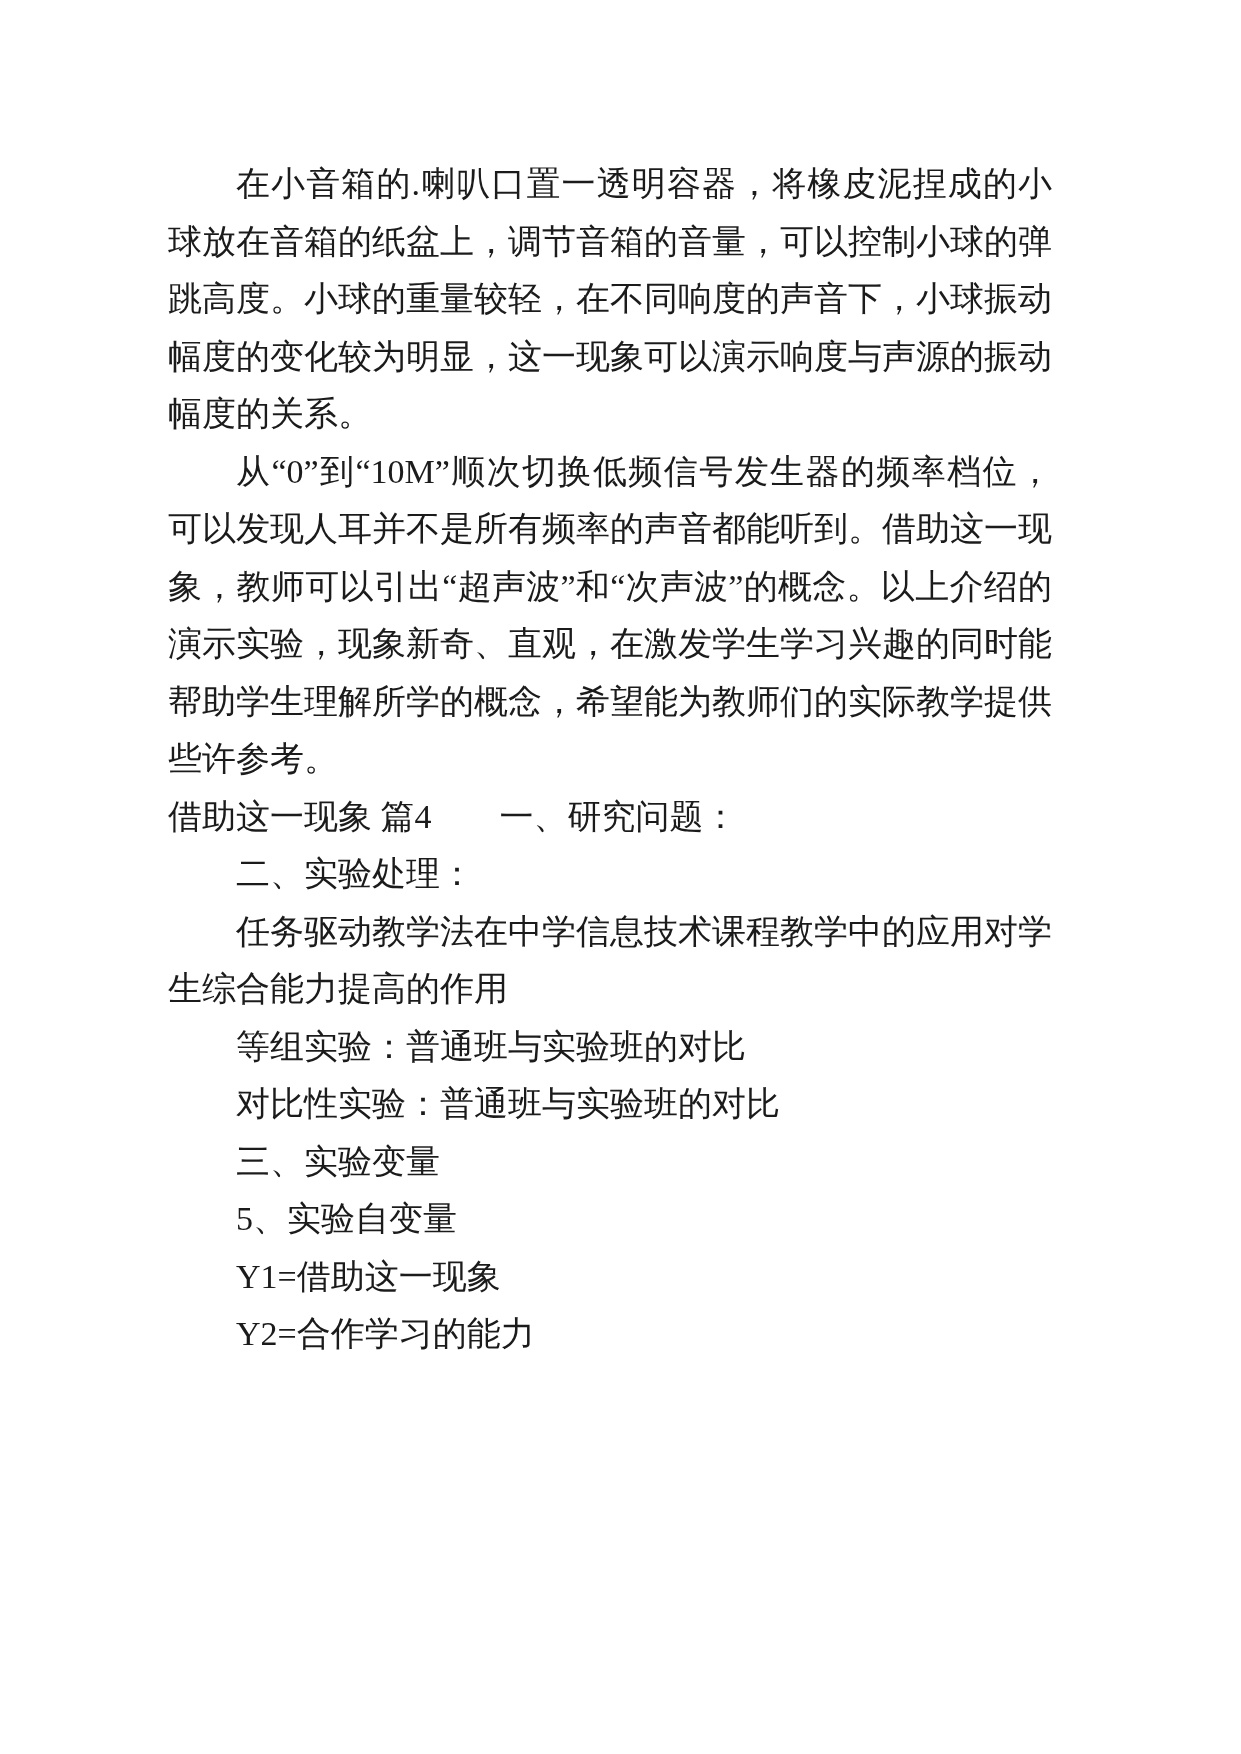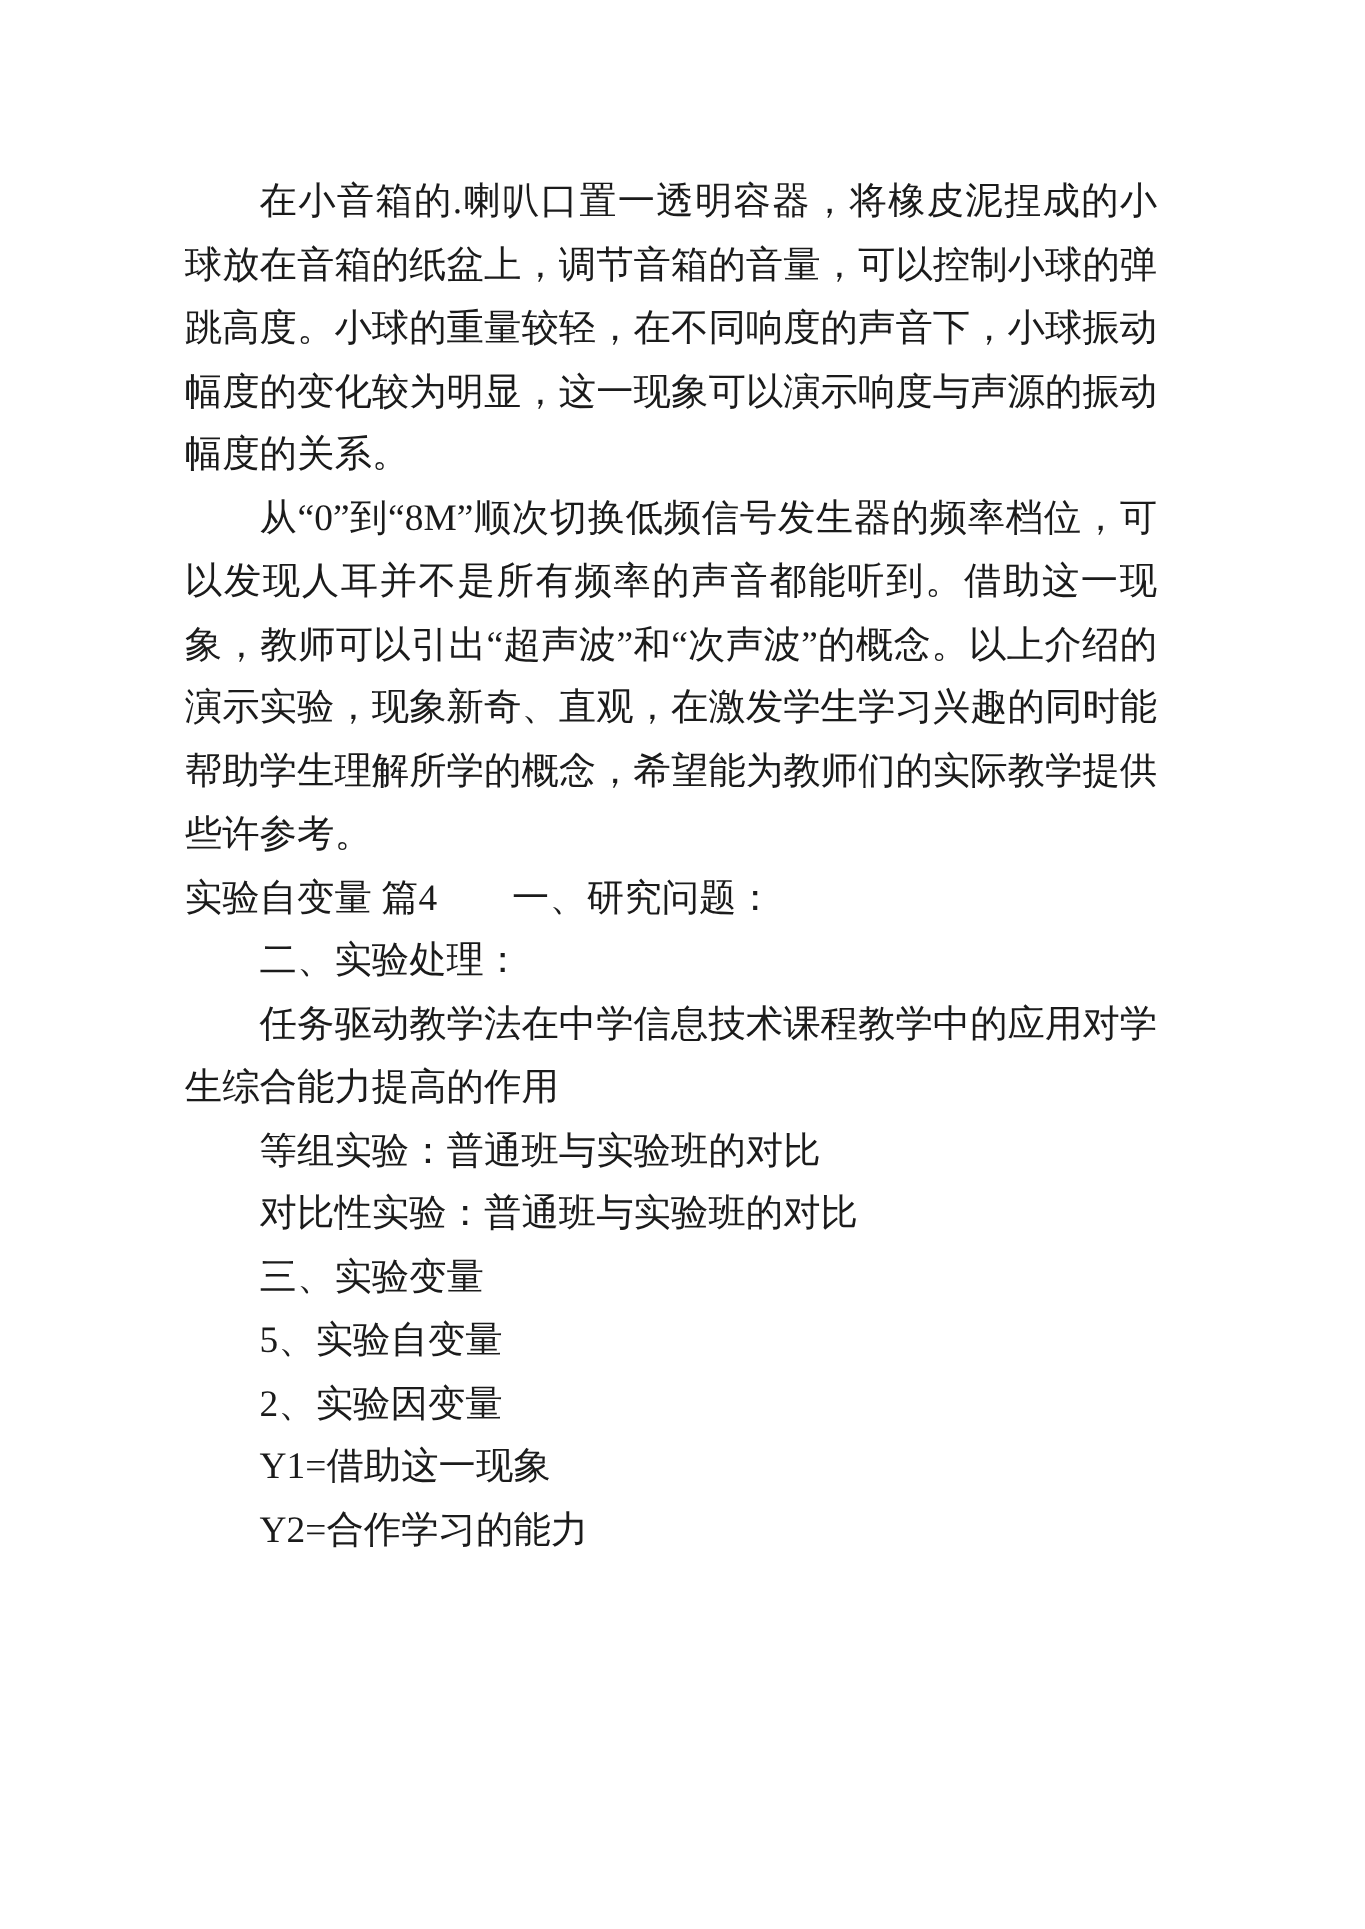--- a/index.html
+++ b/index.html
@@ -33,25 +33,24 @@
   .doc-body p.indent {
     text-indent: 2em;
   }
 </style>
 </head>
 <body>
 
 <div class="page">
   <div class="doc-body">
       <p class="indent">在小音箱的.喇叭口置一透明容器，将橡皮泥捏成的小球放在音箱的纸盆上，调节音箱的音量，可以控制小球的弹跳高度。小球的重量较轻，在不同响度的声音下，小球振动幅度的变化较为明显，这一现象可以演示响度与声源的振动幅度的关系。</p>
-      <p class="indent">从“0”到“8M”顺次切换低频信号发生器的频率档位，可以发现人耳并不是所有频率的声音都能听到。借助这一现象，教师可以引出“超声波”和“次声波”的概念。以上介绍的演示实验，现象新奇、直观，在激发学生学习兴趣的同时能帮助学生理解所学的概念，希望能为教师们的实际教学提供些许参考。</p>
-      <p>实验自变量 篇4　　一、研究问题：</p>
+      <p class="indent">从“0”到“10M”顺次切换低频信号发生器的频率档位，可以发现人耳并不是所有频率的声音都能听到。借助这一现象，教师可以引出“超声波”和“次声波”的概念。以上介绍的演示实验，现象新奇、直观，在激发学生学习兴趣的同时能帮助学生理解所学的概念，希望能为教师们的实际教学提供些许参考。</p>
+      <p>借助这一现象 篇4　　一、研究问题：</p>
       <p class="indent">二、实验处理：</p>
       <p class="indent">任务驱动教学法在中学信息技术课程教学中的应用对学生综合能力提高的作用</p>
       <p class="indent">等组实验：普通班与实验班的对比</p>
       <p class="indent">对比性实验：普通班与实验班的对比</p>
       <p class="indent">三、实验变量</p>
       <p class="indent">5、实验自变量</p>
-      <p class="indent">2、实验因变量</p>
       <p class="indent">Y1=借助这一现象</p>
       <p class="indent">Y2=合作学习的能力</p>
     </div>
 </div>
 
 </body></html>

